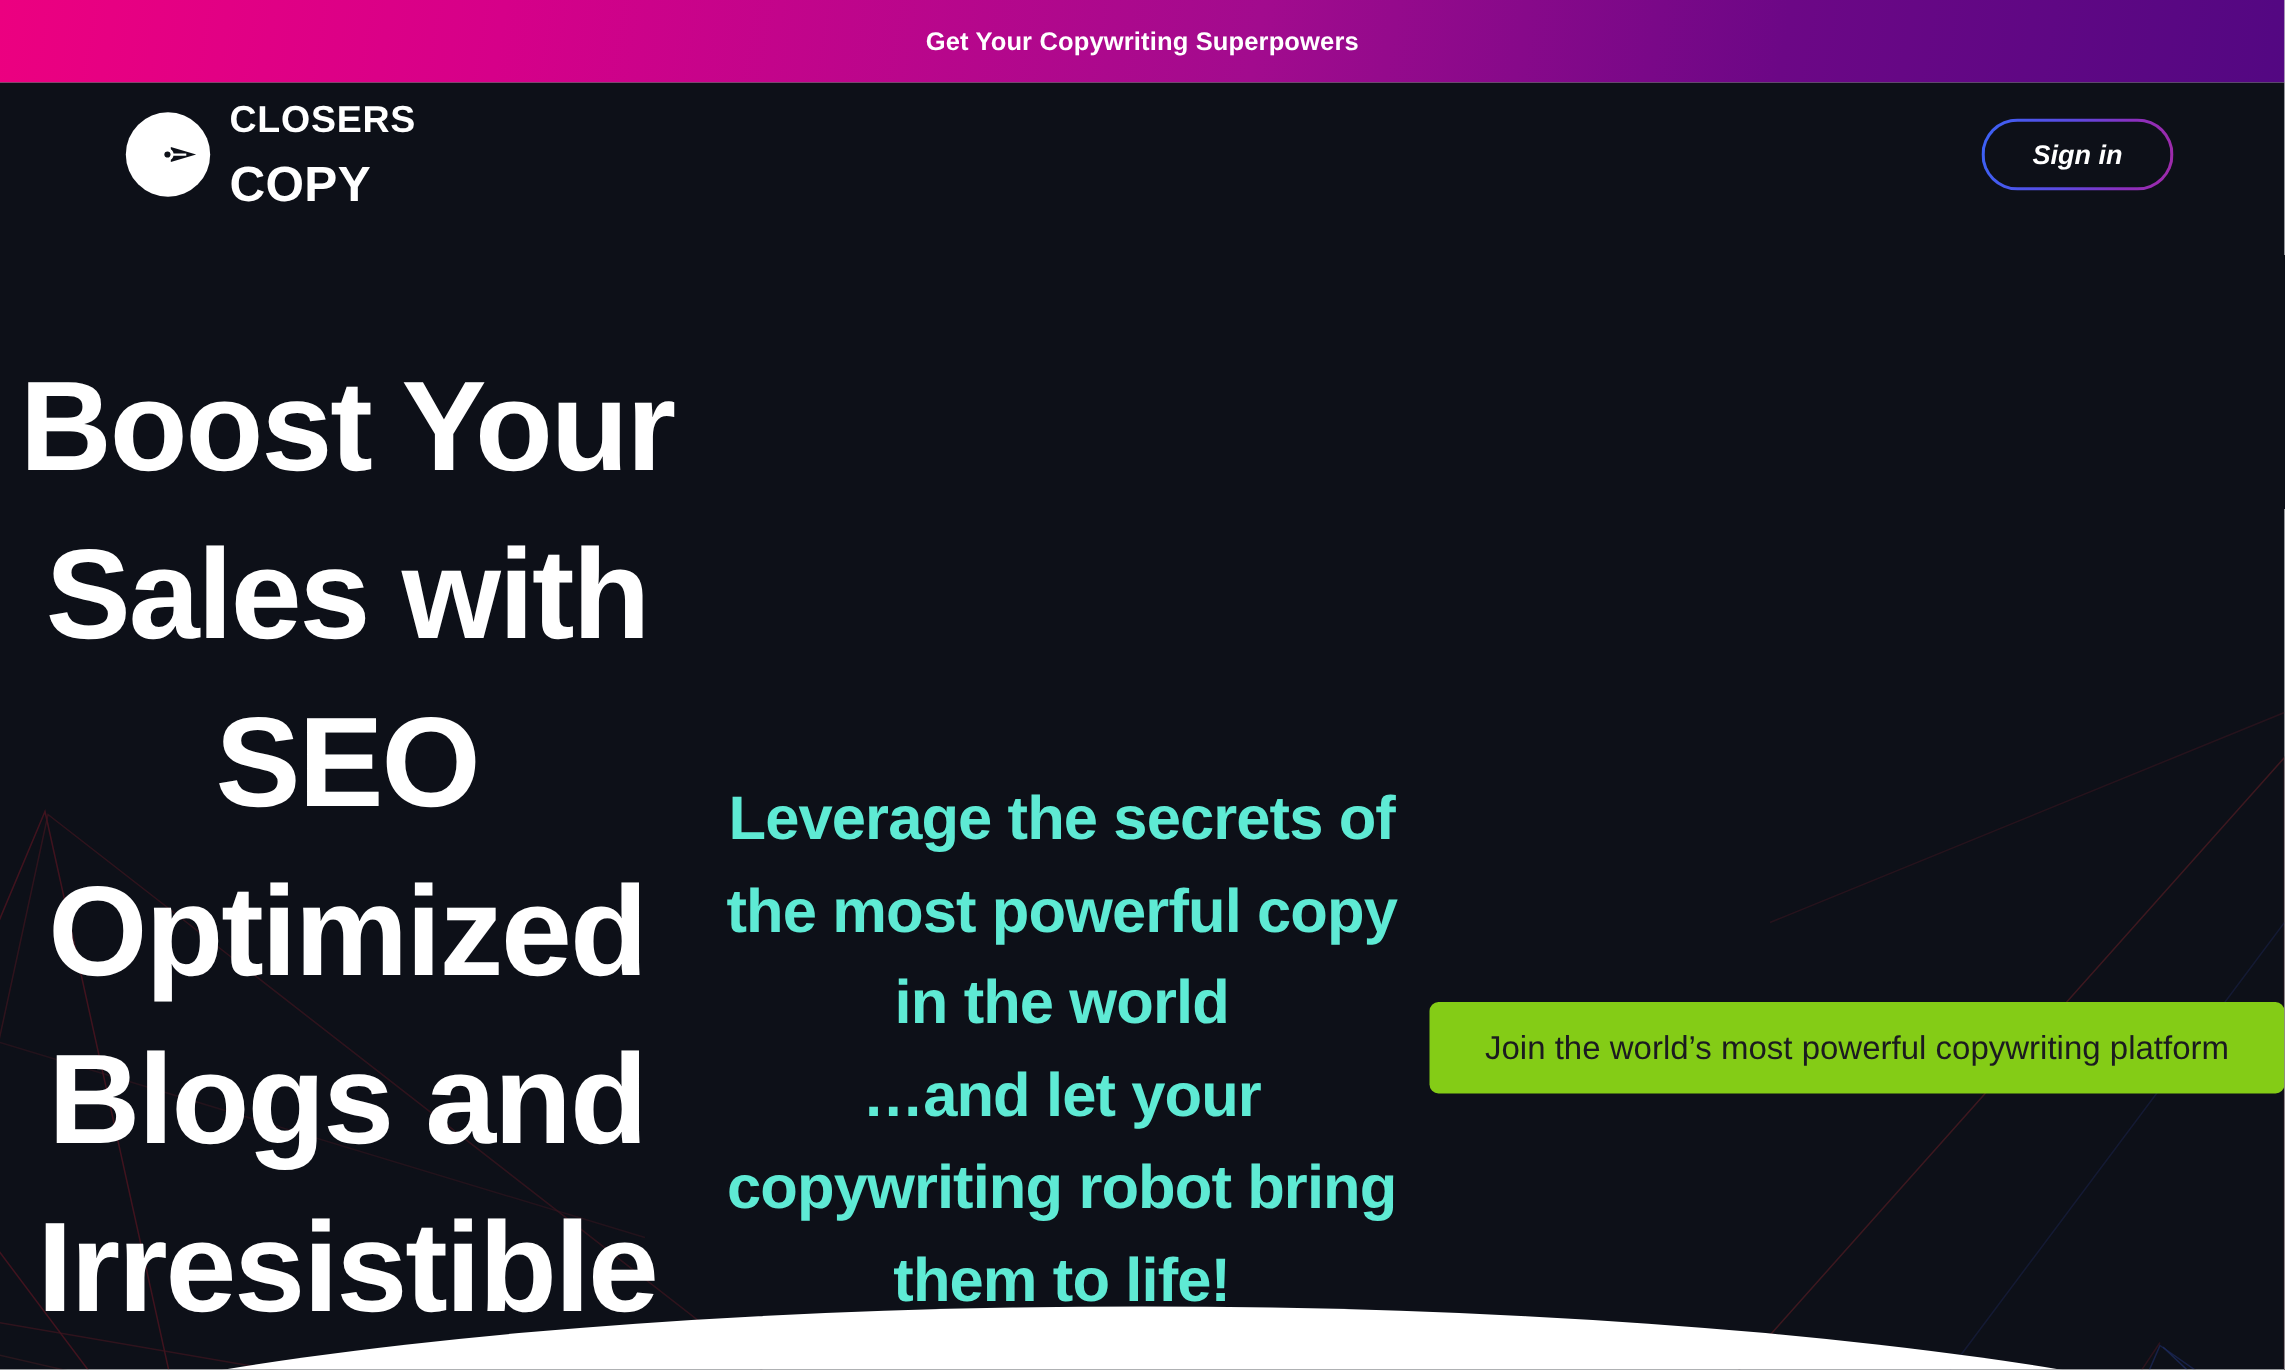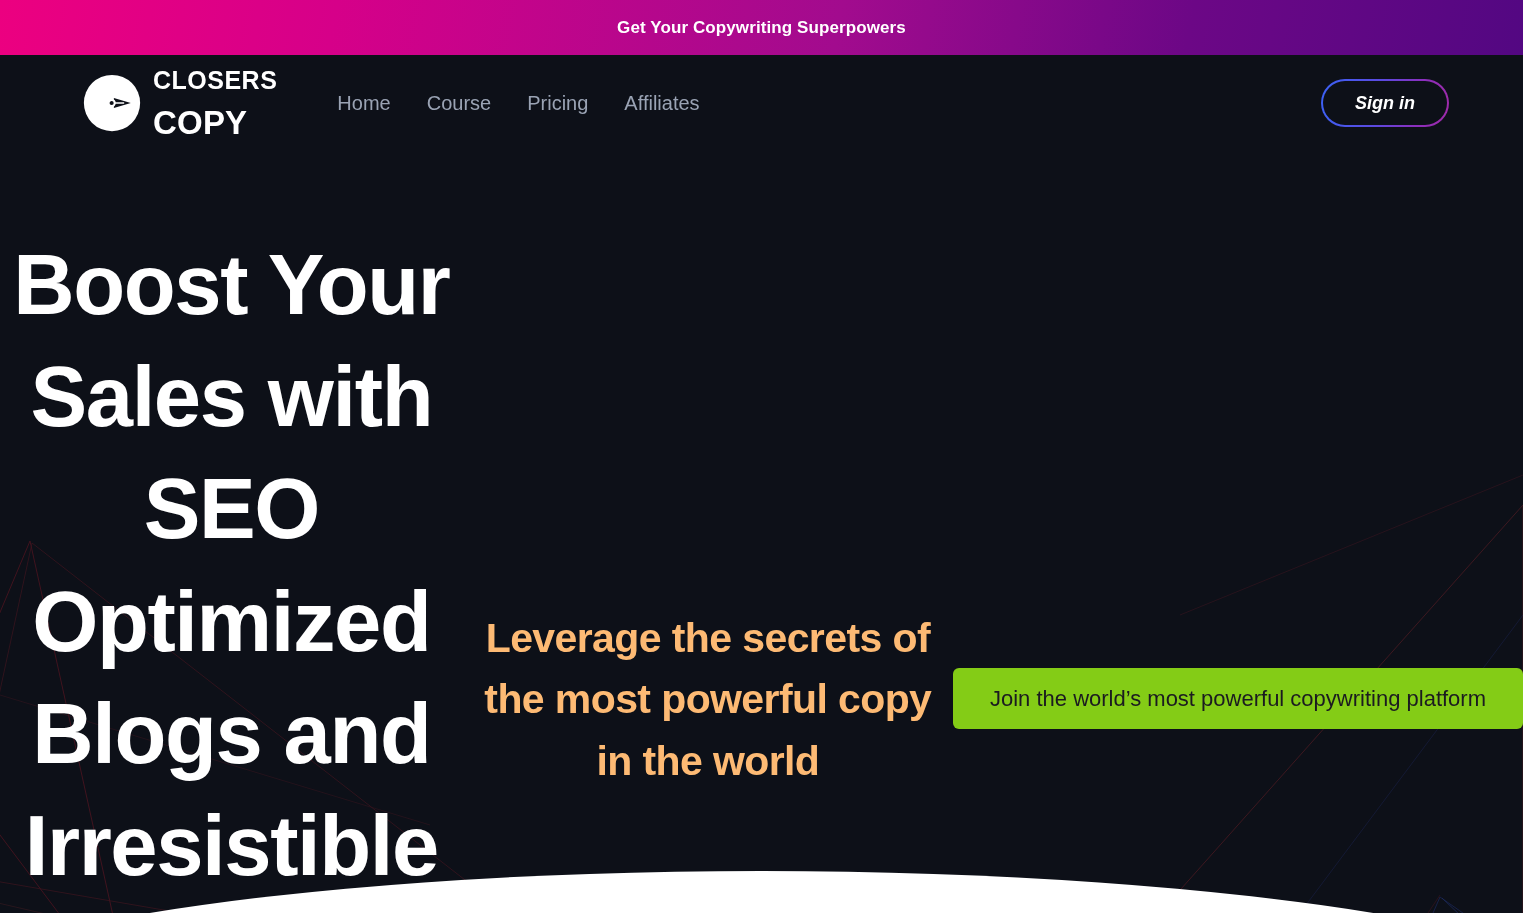--- a/index.html
+++ b/index.html
@@ -114,21 +114,21 @@
     color:#ffffff;
     font-size:85px;
     font-weight:bold;
     line-height:1.32;
     letter-spacing:-1.4px;
   }
   .subhead {
     margin-top:44px;
     width:1420px;
     text-align:center;
-    color:#fdba74;
+    color:#5eead4;
     font-size:41px;
     font-weight:bold;
     line-height:1.5;
     letter-spacing:-.6px;
   }
   .cta {
     margin-top:42px;
     display:inline-flex; align-items:center; justify-content:center;
     height:61px;
     padding:0 37px;
@@ -179,37 +179,32 @@
         <circle cx="31.6" cy="32" r="2.2" fill="#0d1018"></circle>
         <path d="M18 24 L31 30 L18 30 Z" fill="#ffffff"></path>
         <path d="M18 40 L31 34 L18 34 Z" fill="#ffffff"></path>
       </svg>
       <span class="brand-words">
         <span class="brand-top">CLOSERS</span>
         <span class="brand-bot">COPY</span>
       </span>
     </a>
 
-    <nav class="navlinks">
-      <a class="navlink" href="#">Home</a>
-      <a class="navlink" href="#">Course</a>
-      <a class="navlink" href="#">Pricing</a>
-      <a class="navlink" href="#">Affiliates</a>
-    </nav>
 
     <div class="nav-spacer"></div>
 
     <a class="signin" href="#">Sign in</a>
   </div>
 
   <div class="hero-body">
 
     <h1 class="headline">Boost Your Sales with SEO Optimized Blogs and Irresistible Marketing Copy</h1>
 
     <div class="subhead">
       <div>Leverage the secrets of the most powerful copy in the world</div>
+      <div>…and let your copywriting robot bring them to life!</div>
     </div>
 
     <a class="cta" href="#">Join the world’s most powerful copywriting platform</a>
   </div>
 
   <div class="hero-curve"></div>
 </div>
 
 </body></html>

